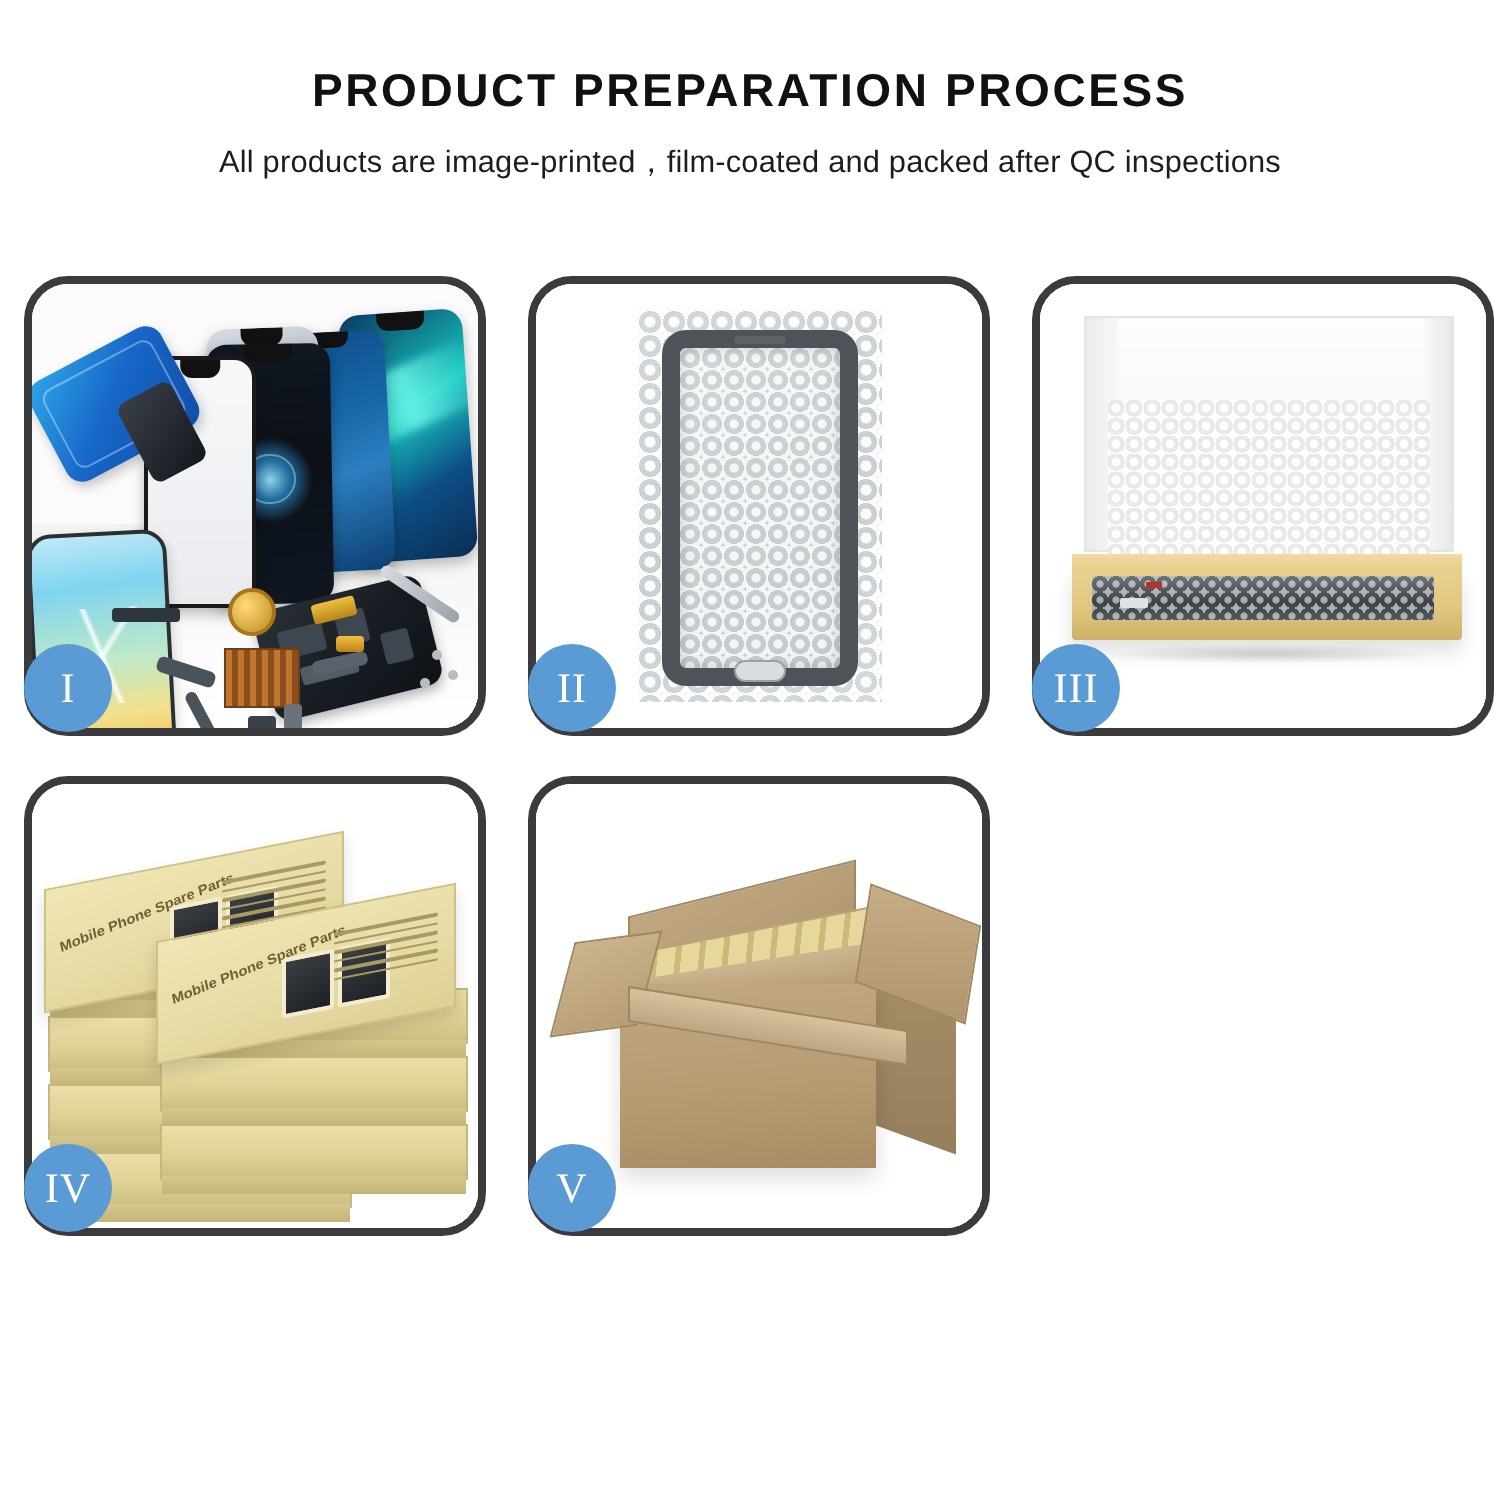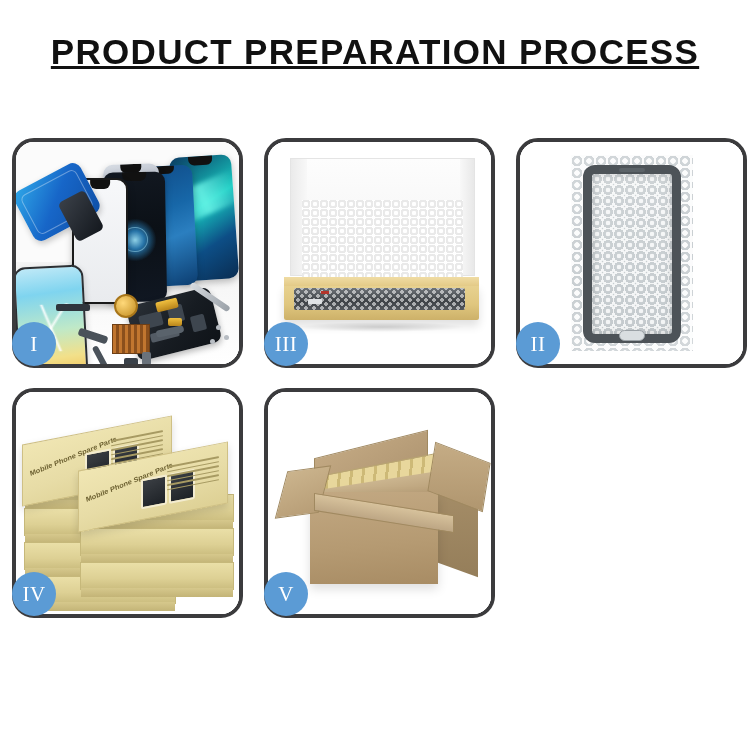--- a/index.html
+++ b/index.html
@@ -8,28 +8,27 @@
     background:#ffffff;
     font-family:"Liberation Sans", sans-serif;
     overflow:hidden;
     position:relative;
   }
   .page{width:750px;height:750px;position:relative;}
 
   
   .header{padding-top:34px;text-align:center;}
   .title{
-    font-size:35px;
+    font-size:23px;
     letter-spacing:1.3px;
     font-weight:700;
     color:#111111;
     line-height:1;
     white-space:nowrap;
     font-family:"Liberation Sans", sans-serif;
-    text-decoration:underline;
   }
   .subtitle{
     margin-top:14px;
     font-size:15.4px;
     color:#1d1d1d;
     letter-spacing:0.1px;
     white-space:nowrap;
     font-family:"Liberation Sans", sans-serif;
   }
 
@@ -323,20 +322,21 @@
   .c6-shadow{position:absolute;left:36px;bottom:22px;width:160px;height:12px;
     background:radial-gradient(ellipse at center,rgba(0,0,0,.13),rgba(0,0,0,0) 70%);}
 </style>
 </head>
 <body>
 
 <div class="page">
 
   <div class="header">
     <div class="title">PRODUCT PREPARATION PROCESS</div>
+    <div class="subtitle">All products are image-printed，film-coated and packed after QC inspections</div>
   </div>
 
   <div class="grid">
 
     <div class="panel">
       <div class="panel-inner">
         <div class="scene1">
           <div class="shadowfloor"></div>
           <div class="ph ph-a">
               <div class="notch"></div>
@@ -379,46 +379,46 @@
           <div class="screw" style="right:18px;bottom:34px;"></div>
           <div class="screw" style="right:10px;bottom:24px;"></div>
           <div class="screw" style="right:24px;bottom:20px;"></div>
         </div>
       </div>
       <div class="badge">I</div>
     </div>
 
     <div class="panel">
       <div class="panel-inner">
+        <div class="scene2">
+          <div class="wrapbg">
+            <div class="screenglass">
+              <span class="spk"></span>
+              <span class="home"></span>
+            </div>
+          </div>
+        </div>
+      </div>
+      <div class="badge">II</div>
+    </div>
+
+    <div class="panel">
+      <div class="panel-inner">
         <div class="scene3">
           <div class="box3-lid"></div>
           <div class="box3-foam"></div>
           <div class="box3-shadow"></div>
           <div class="box3-base"></div>
           <div class="box3-prod">
             <span class="red"></span>
               <span class="w1"></span>
           </div>
         </div>
       </div>
       <div class="badge">III</div>
-    </div>
-
-    <div class="panel">
-      <div class="panel-inner">
-        <div class="scene2">
-          <div class="wrapbg">
-            <div class="screenglass">
-              <span class="spk"></span>
-              <span class="home"></span>
-            </div>
-          </div>
-        </div>
-      </div>
-      <div class="badge">II</div>
     </div>
 
     <div class="panel">
       <div class="panel-inner">
         <div class="scene4">
           <div class="stack">
             <div class="kbox" style="left:2px;top:58px;">
                 <span class="side"></span>
               </div>
             <div class="kbox" style="left:2px;top:92px;">

